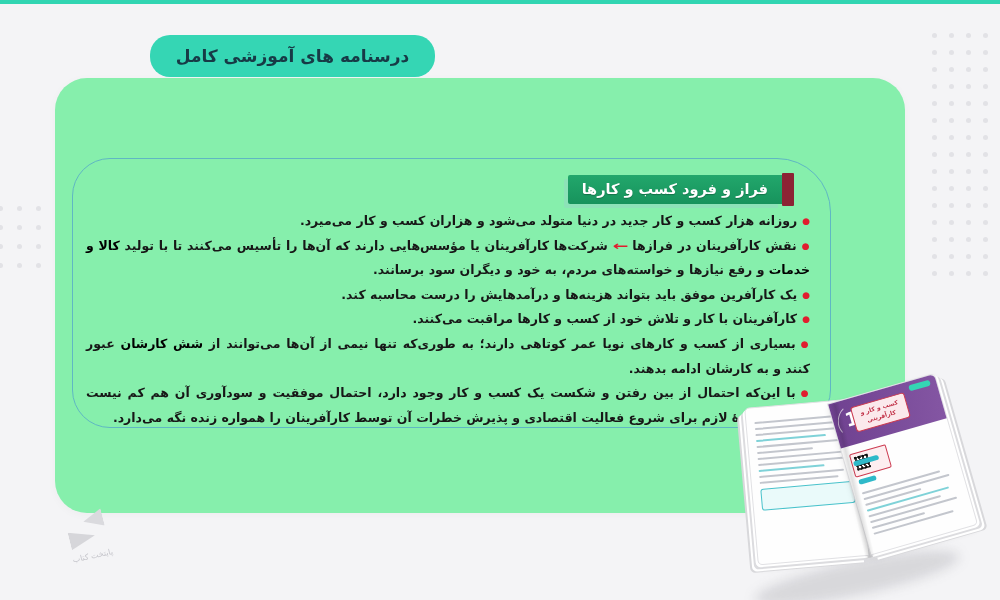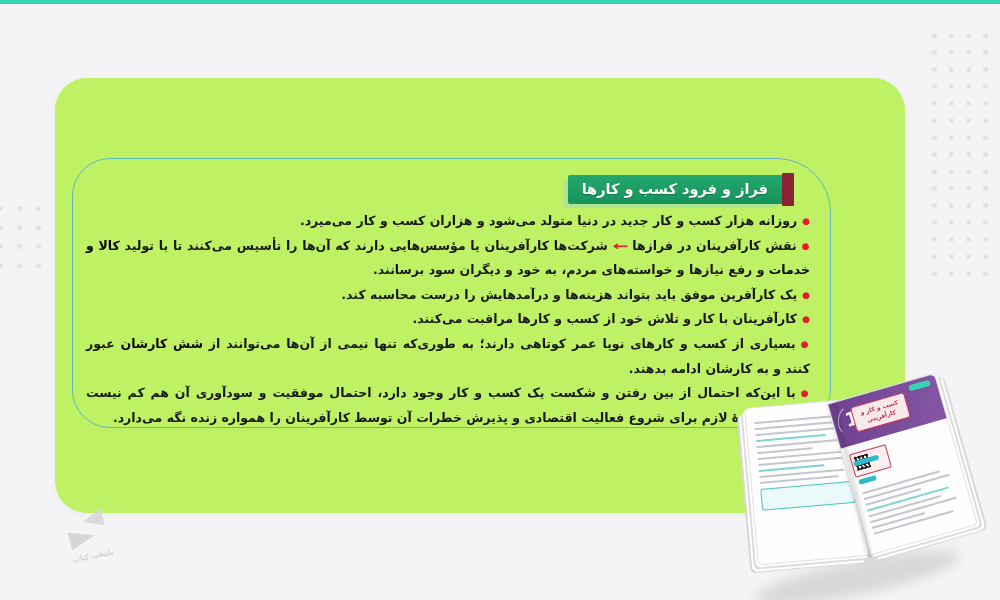--- a/index.html
+++ b/index.html
@@ -14,21 +14,21 @@
          background:#35d6b4;display:flex;align-items:center;justify-content:center;
          color:#173a46;font-size:17px;font-weight:700;direction:rtl;}
 
   
   .dots{position:absolute;display:grid;}
   .dots-tr{left:932px;top:33px;grid-template-columns:repeat(4,5px);grid-gap:12px;}
   .dots-left{left:-2px;top:206px;grid-template-columns:repeat(3,5px);grid-gap:14px;}
   .dots span{width:5px;height:5px;border-radius:50%;background:#e2e2e6;display:block;}
 
   
-  .card{position:absolute;left:55px;top:78px;width:850px;height:435px;background:#bef264;
+  .card{position:absolute;left:55px;top:78px;width:850px;height:435px;background:#86efac;
         border-radius:32px;box-shadow:0 2px 10px rgba(0,0,0,0.03);}
 
   
   .lesson-box{position:absolute;left:17px;top:80px;width:757px;height:268px;
               border:1.5px solid #5fb7c3;border-radius:38px 54px 38px 38px;}
 
   
   .title-wrap{position:absolute;top:16px;right:36px;display:flex;align-items:stretch;height:29px;}
   .title-green{background:linear-gradient(180deg,#22a76c 0%,#17935c 100%);color:#ffffff;
                font-size:14.5px;font-weight:700;display:flex;align-items:center;
@@ -168,20 +168,23 @@
       <span></span>
       <span></span>
       <span></span>
       <span></span>
       <span></span>
       <span></span>
       <span></span>
       <span></span>
     </div>
 
+  <div class="badge">
+    <span>درسنامه های آموزشی کامل</span>
+  </div>
 
   <div class="card">
     <div class="lesson-box">
       <div class="title-wrap">
         <div class="title-green">فراز و فرود کسب و کارها</div>
         <div class="title-bar"></div>
       </div>
       <ul class="bullets">
           <li><span class="dot-mark">●</span><span>روزانه هزار کسب و کار جدید در دنیا متولد می‌شود و هزاران کسب و کار می‌میرد.</span></li>
           <li><span class="dot-mark">●</span><span>نقش کارآفرینان در فراز‌ها</span><span class="arrow">←</span><span>شرکت‌ها کارآفرینان یا مؤسس‌هایی دارند که آن‌ها را تأسیس می‌کنند تا با تولید </span><span class="b">کالا و خدمات</span><span> و رفع نیازها و خواسته‌های مردم، به خود و دیگران سود برسانند.</span></li>

